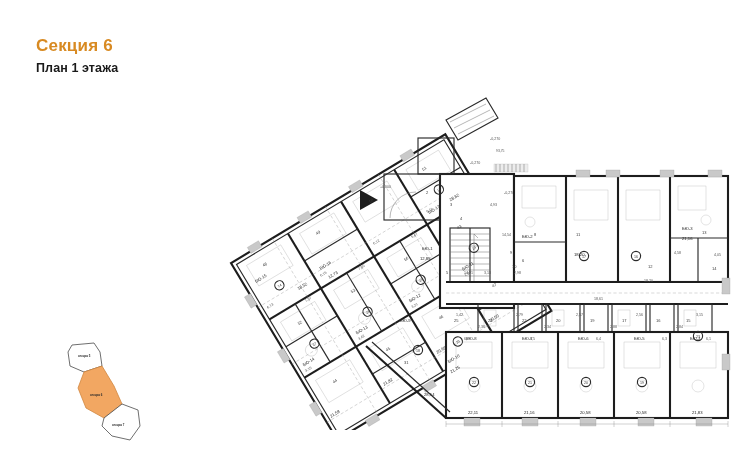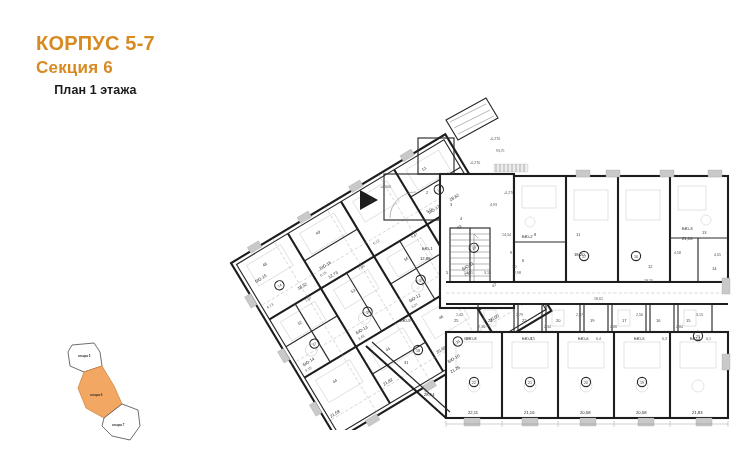--- a/index.html
+++ b/index.html
@@ -56,21 +56,20 @@
   text.area{font-family:"Liberation Sans",sans-serif;fill:#222;}
   text.dim{font-family:"Liberation Sans",sans-serif;fill:#555;}
   text.num{font-family:"Liberation Sans",sans-serif;fill:#3a3a3a;}
 </style>
 </head>
 <body>
 
 <div class="root">
 
   <div class="titleblock">
-    <div class="t-main">КОРПУС 5-7</div>
     <div class="t-sub">Секция 6</div>
     <div class="t-third">План 1 этажа</div>
   </div>
 
   <div class="keyplan">
     <svg width="132" height="110" viewBox="0 0 132 110">
 
       <polygon points="28,3 50,1 56,10 58,24 40,30 26,24 24,10" fill="#ffffff" stroke="#4a4a4a" stroke-width="0.8"></polygon>
       <text class="kp-label" x="34" y="15">секция 5</text>
 

